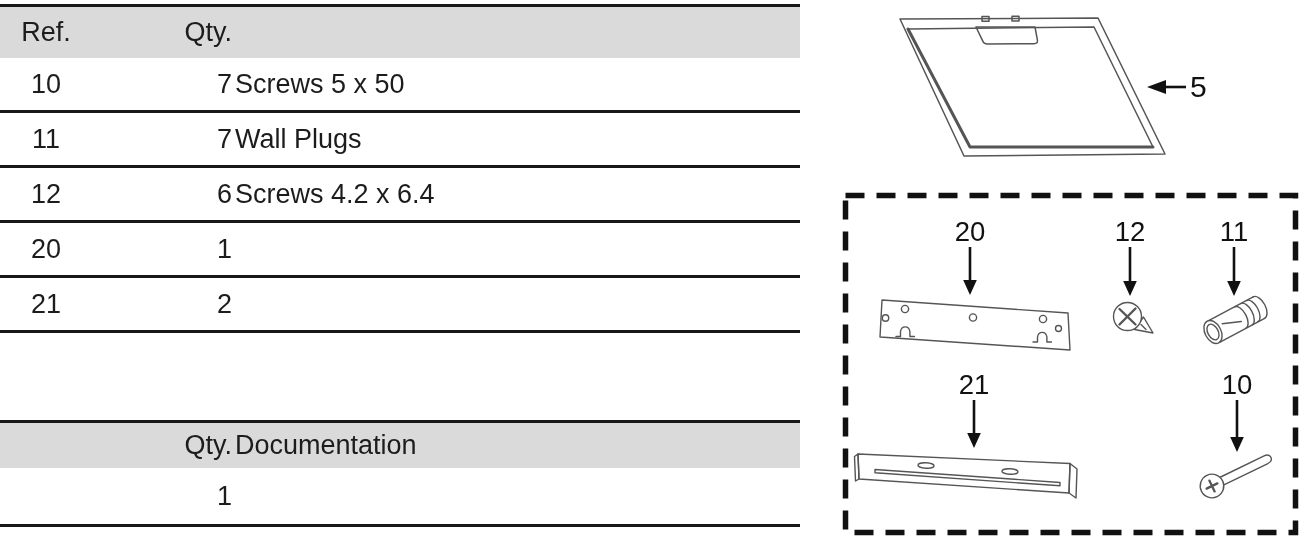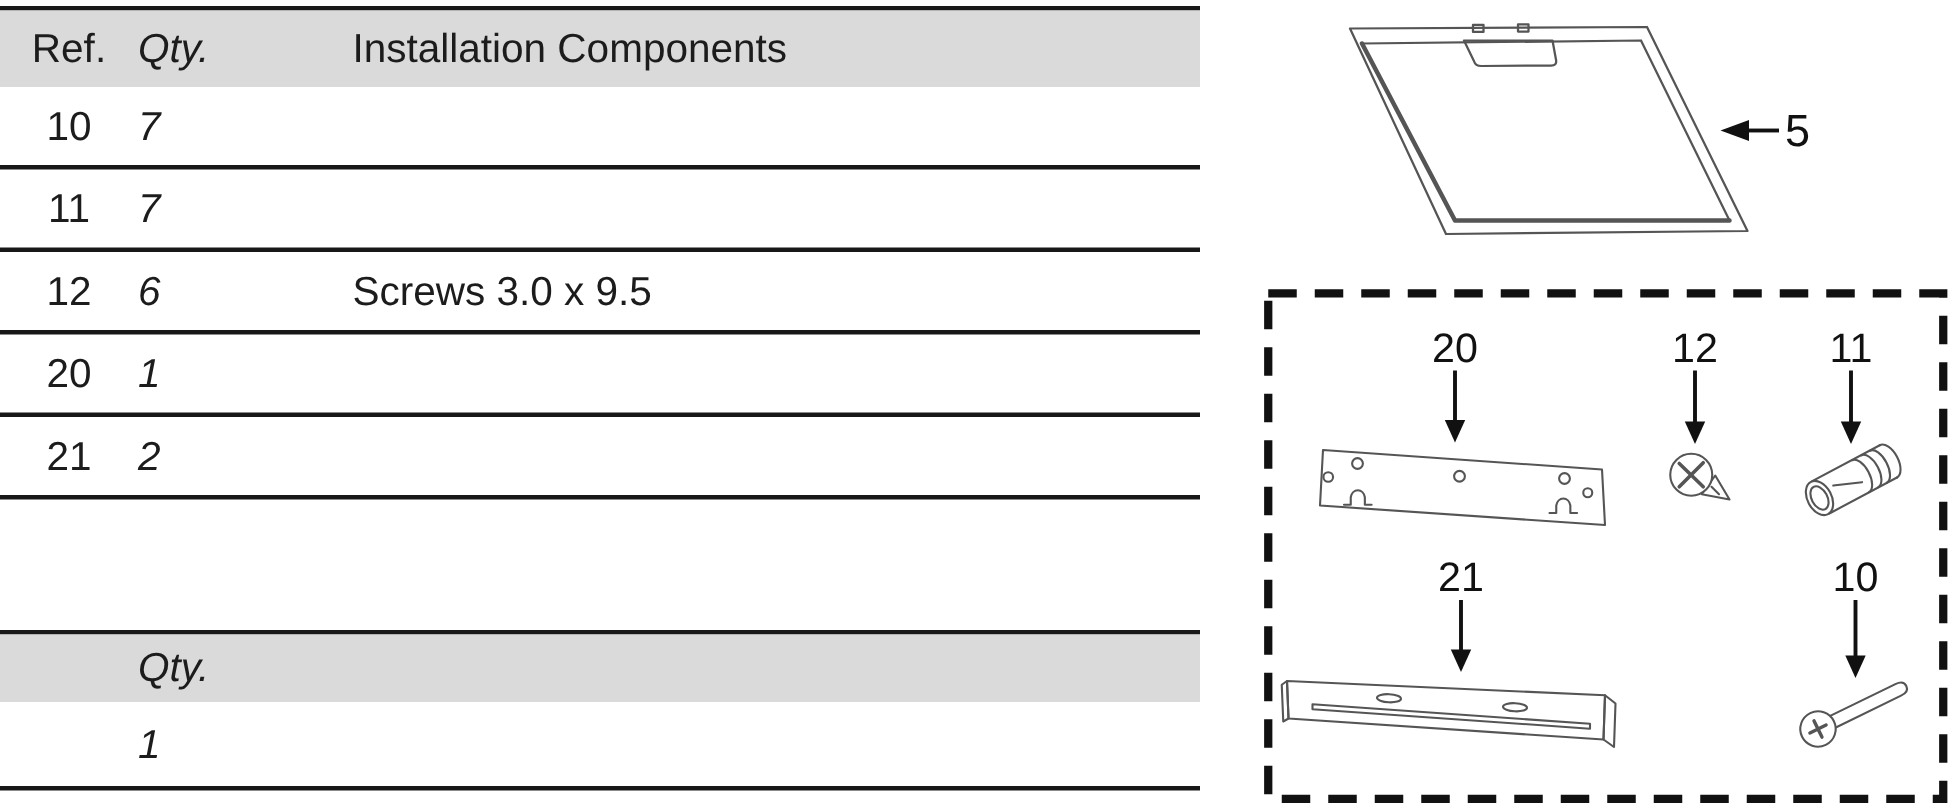--- a/index.html
+++ b/index.html
@@ -9,66 +9,68 @@
   }
   
   .tbl{position:absolute;left:0;width:800px;border-top:3px solid #181818;font-size:27px;line-height:1;}
   #components-table{top:4px;}
   #documentation-table{top:420px;border-bottom:3px solid #181818;}
   .tr{display:flex;align-items:center;height:52px;border-bottom:3px solid #181818;}
   .tr.hdr{height:51px;background:#dadada;border-bottom:none;}
   #documentation-table .tr.hdr{height:45px;}
   #documentation-table .tr.data{height:56px;border-bottom:none;}
   .c1{width:92px;text-align:center;}
-  .c2{width:140px;text-align:left;font-style:italic;}
+  .c2{width:140px;text-align:right;}
   .c3{flex:1;padding-left:3px;text-align:left;}
   
   .art{position:absolute;}
   #panel-art{left:845px;top:0;}
   #parts-art{left:840px;top:188px;}
   svg text{fill:#111;font-family:"Liberation Sans","DejaVu Sans",sans-serif;}
 </style>
 </head>
 <body>
 
 <div class="page">
 
   <div class="tbl" id="components-table">
     <div class="tr hdr">
       <div class="c1">Ref.</div>
       <div class="c2">Qty.</div>
-      <div class="c3">Installation Components</div>
     </div>
     <div class="tr data">
       <div class="c1">10</div>
       <div class="c2">7</div>
+      <div class="c3">Screws 5 x 50</div>
     </div>
     <div class="tr data">
       <div class="c1">11</div>
       <div class="c2">7</div>
+      <div class="c3">Wall Plugs</div>
     </div>
     <div class="tr data">
       <div class="c1">12</div>
       <div class="c2">6</div>
-      <div class="c3">Screws 3.0 x 9.5</div>
+      <div class="c3">Screws 4.2 x 6.4</div>
     </div>
     <div class="tr data">
       <div class="c1">20</div>
       <div class="c2">1</div>
     </div>
     <div class="tr data">
       <div class="c1">21</div>
       <div class="c2">2</div>
     </div>
   </div>
 
   <div class="tbl" id="documentation-table">
     <div class="tr hdr">
       <div class="c1"></div>
       <div class="c2">Qty.</div>
+      <div class="c3">Documentation</div>
     </div>
     <div class="tr data">
       <div class="c1"></div>
       <div class="c2">1</div>
     </div>
   </div>
 
   <svg class="art" id="panel-art" width="459" height="186" viewBox="0 0 459 186">
     <g fill="none" stroke="#555" stroke-width="1.5" stroke-linejoin="round" stroke-linecap="round">
       <polygon points="55,19 253,18 320,154 119,156"></polygon>

